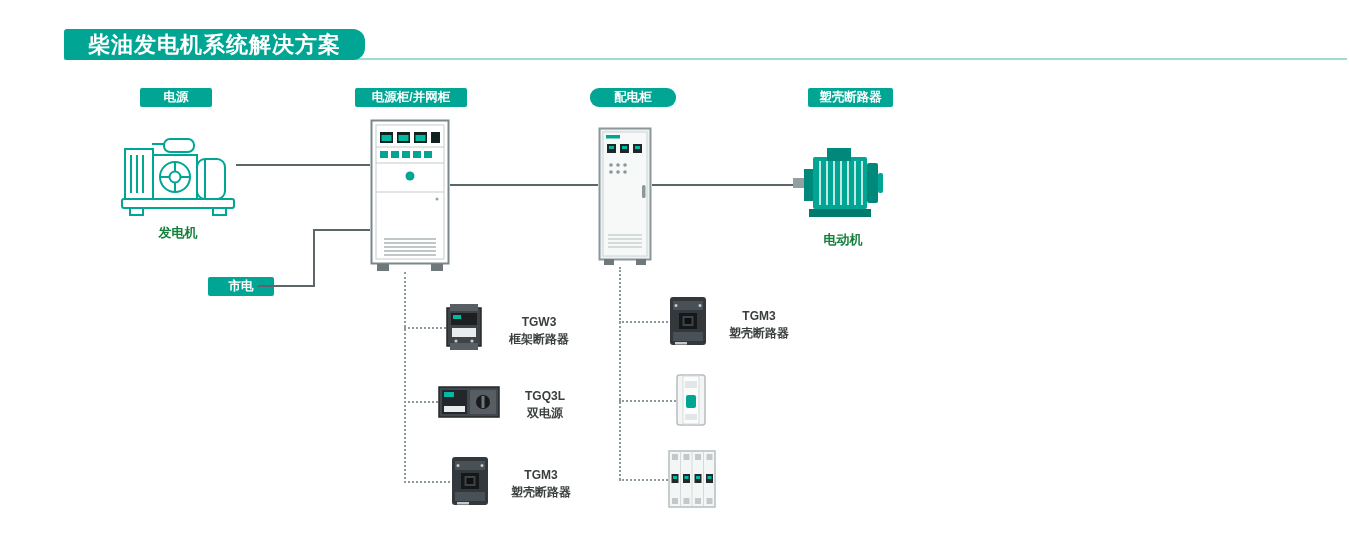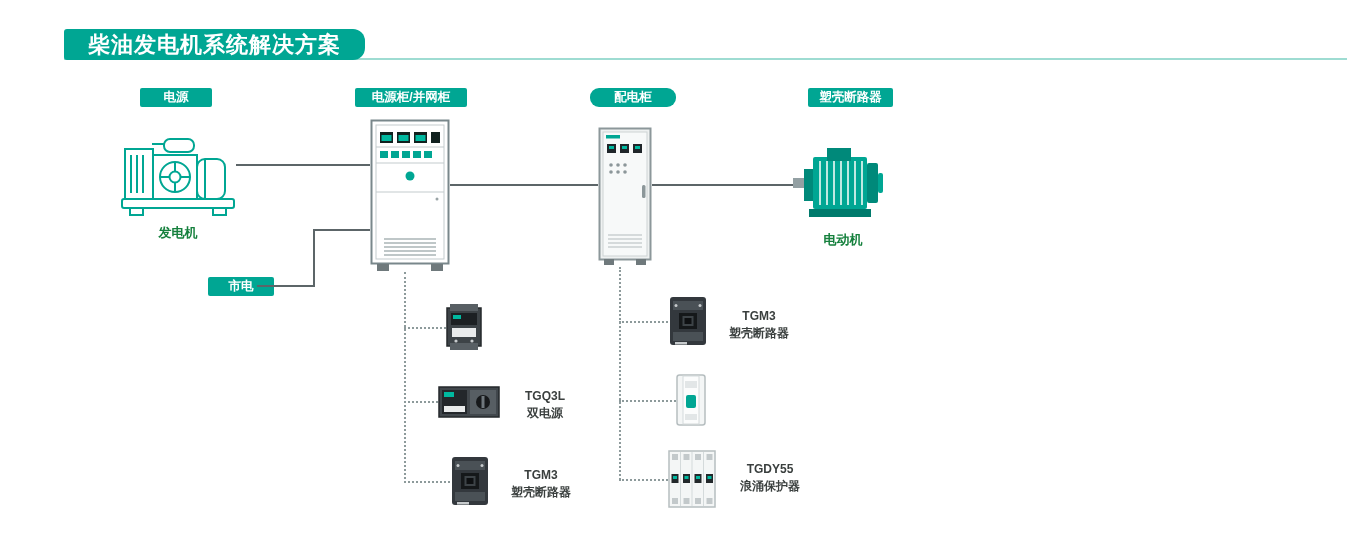--- a/index.html
+++ b/index.html
@@ -176,20 +176,24 @@
       <rect x="1" y="5" width="34" height="38" fill="#3d4347" stroke="#24282b" stroke-width="1.5"></rect>
       <rect x="4" y="1" width="28" height="7" fill="#585f64"></rect>
       <rect x="4" y="40" width="28" height="7" fill="#585f64"></rect>
       <rect x="5" y="10" width="26" height="12" fill="#1c2023"></rect>
       <rect x="7" y="12" width="8" height="4" fill="#00b9a0"></rect>
       <rect x="6" y="25" width="24" height="9" fill="#e9ebec"></rect>
       <circle cx="10" cy="38" r="1.6" fill="#c6cacc"></circle>
         <circle cx="26" cy="38" r="1.6" fill="#c6cacc"></circle>
     </svg>
   </div>
+  <div class="prod-label" style="left:494px; top:314px; width:90px;">
+    <div>TGW3</div>
+    <div>框架断路器</div>
+  </div>
 
   <div class="node" style="left:438px; top:384px;">
     <svg width="62" height="36" viewBox="0 0 62 36">
       <rect x="1" y="3" width="60" height="30" fill="#41474c" stroke="#24282b" stroke-width="1.5"></rect>
       <rect x="4" y="6" width="25" height="24" fill="#23272b"></rect>
       <rect x="6" y="8" width="10" height="5" fill="#00b9a0"></rect>
       <rect x="6" y="22" width="21" height="6" fill="#e9ebec"></rect>
       <rect x="32" y="6" width="26" height="24" fill="#575e63"></rect>
       <circle cx="45" cy="18" r="7" fill="#17191b"></circle>
       <rect x="43.5" y="12" width="3" height="12" fill="#6f777c"></rect>
@@ -271,18 +275,14 @@
           <rect x="39.5" y="26" width="4" height="3"></rect>
       </g>
       <g fill="#c3c9cb">
         <rect x="4" y="48" width="6" height="6"></rect>
           <rect x="15.5" y="48" width="6" height="6"></rect>
         <rect x="27" y="48" width="6" height="6"></rect>
           <rect x="38.5" y="48" width="6" height="6"></rect>
       </g>
     </svg>
   </div>
-  <div class="prod-label" style="left:722px; top:461px; width:96px;">
-    <div>TGDY55</div>
-    <div>浪涌保护器</div>
-  </div>
 
 </div>
 
 </body></html>

